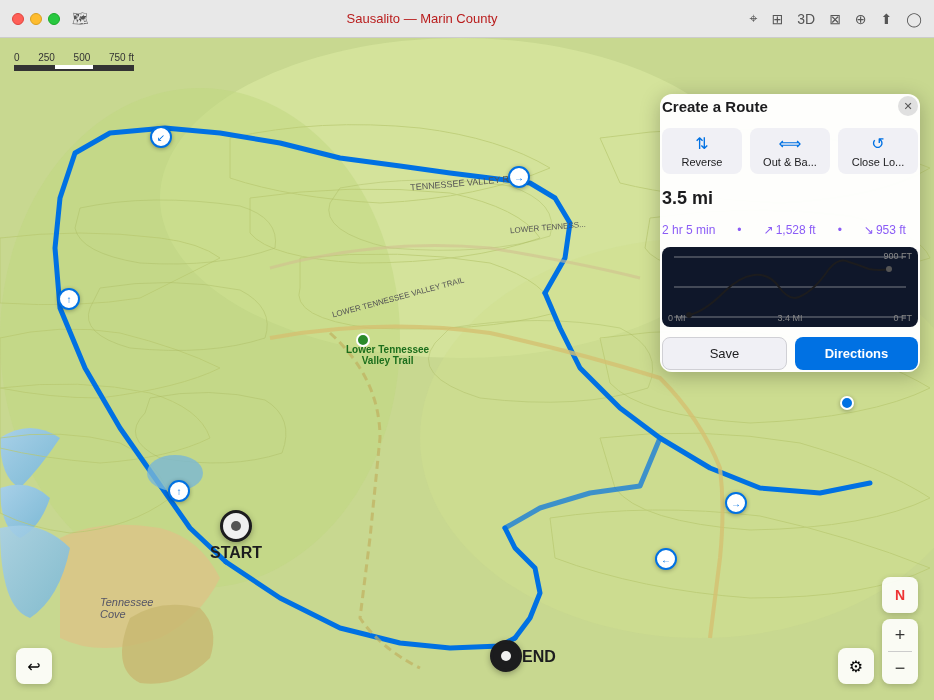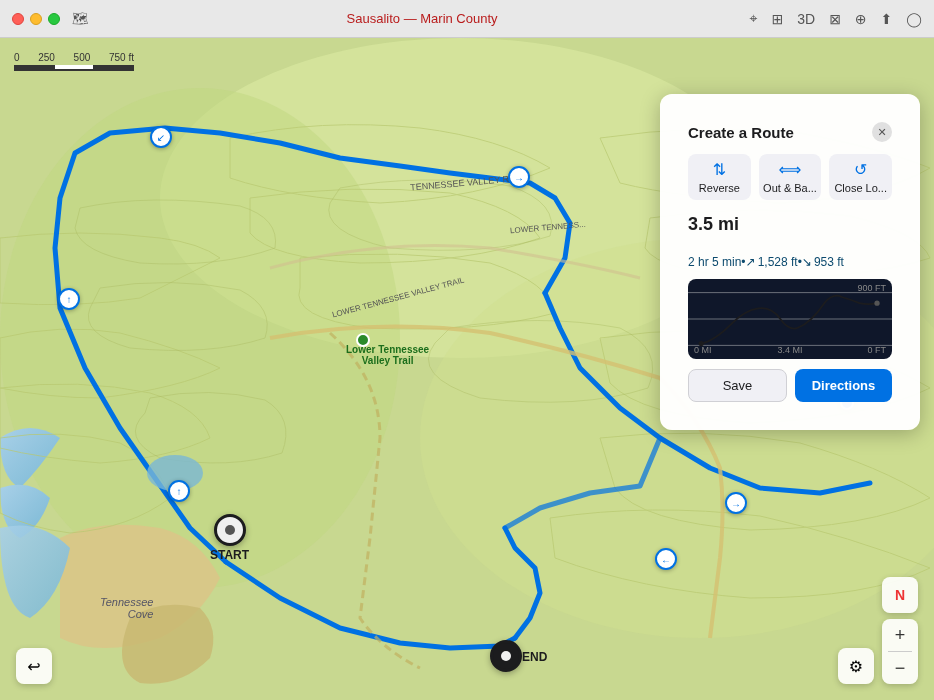--- a/index.html
+++ b/index.html
@@ -100,21 +100,21 @@
     
     #route-panel {
       position: absolute;
       top: 56px;
       right: 14px;
       width: 260px;
       background: rgba(255,255,255,0.97);
       border-radius: 12px;
       box-shadow: 0 4px 20px rgba(0,0,0,0.25);
       z-index: 20;
-      padding: 28px;
+      padding: 2px;
     }
     #route-panel-header {
       display: flex;
       align-items: center;
       justify-content: space-between;
       margin-bottom: 12px;
     }
     .panel-title {
       font-size: 15px;
       font-weight: 600;
@@ -164,24 +164,24 @@
     .route-stats {
       margin-bottom: 10px;
     }
     .route-distance {
       font-size: 18px;
       font-weight: 700;
       color: #1c1c1e;
     }
     .route-details {
       font-size: 12px;
-      color: #0c4a6e;
-      margin-top: 20px;
-      display: flex;
-      gap: 0;
+      color: #8b5cf6;
+      margin-top: 14px;
+      display: flex;
+      gap: 22px;
       align-items: center;
       flex-wrap: wrap;
     }
     .route-detail-item {
       display: flex;
       align-items: center;
       gap: 2px;
     }
 
     
@@ -284,21 +284,21 @@
       justify-content: center;
       box-shadow: 0 2px 6px rgba(0,0,0,0.3);
     }
     .marker-inner {
       width: 10px;
       height: 10px;
       border-radius: 50%;
       background: #555;
     }
     .marker-label {
-      font-size: 12px;
+      font-size: 16px;
       font-weight: 700;
       color: #1c1c1e;
       margin-top: 2px;
     }
 
     .end-marker {
       position: absolute;
       bottom: 28px;
       left: 490px;
       display: flex;
@@ -512,21 +512,21 @@
 
     <path d="M 330 295 Q 380 340 380 400 Q 375 450 370 500 Q 365 540 360 580 Q 380 610 420 630" stroke="#c0b060" stroke-width="3" fill="none" stroke-dasharray="8,5" opacity="0.7"></path>
 
     <ellipse cx="175" cy="435" rx="28" ry="18" fill="#7ab8d4" opacity="0.8"></ellipse>
   </svg>
 
   <div class="map-label" style="top:140px; left:410px; transform:rotate(-5deg); font-size:9px;">TENNESSEE VALLEY RD</div>
   <div class="map-label" style="top:185px; left:510px; transform:rotate(-5deg); font-size:8px;">LOWER TENNESS...</div>
   <div class="map-label" style="top:255px; left:330px; transform:rotate(-15deg); font-size:8px;">LOWER TENNESSEE VALLEY TRAIL</div>
 
-  <div style="position:absolute; bottom:80px; left:100px; font-size:11px; color:#556; font-style:italic; text-align:right;margin-top:16px;">Tennessee<br>Cove</div>
+  <div style="position:absolute; bottom:80px; left:100px; font-size:11px; color:#556; font-style:italic; text-align:left;margin-top:16px;">Tennessee<br>Cove</div>
 
   <div class="poi-dot" style="top:295px; left:356px;"></div>
   <div class="poi-label" style="top:306px; left:330px; font-size:10px;">Lower Tennessee<br>Valley Trail</div>
 
   <div class="waypoint" style="top:88px; left:150px;">
     <span class="waypoint-arrow">↙</span>
   </div>
   <div class="waypoint" style="top:250px; left:58px;">
     <span class="waypoint-arrow">↑</span>
   </div>

